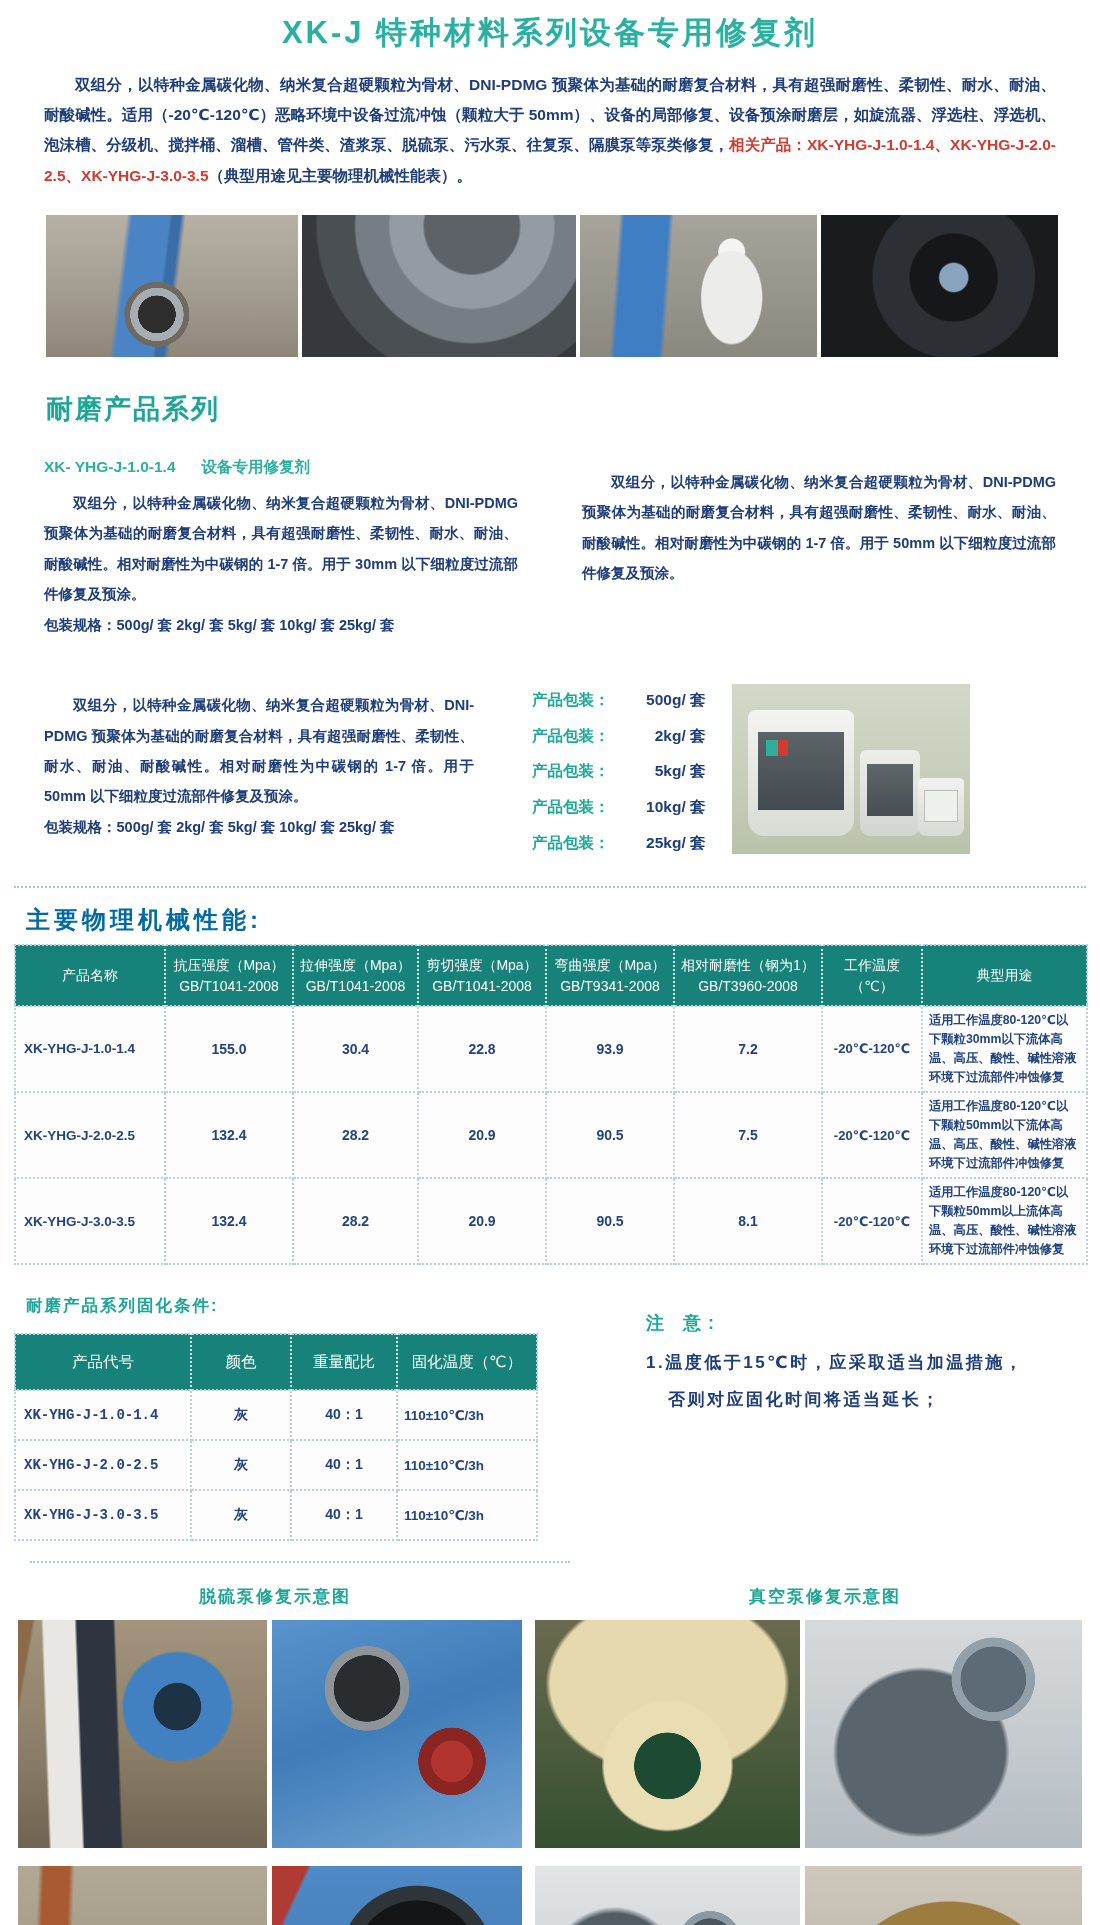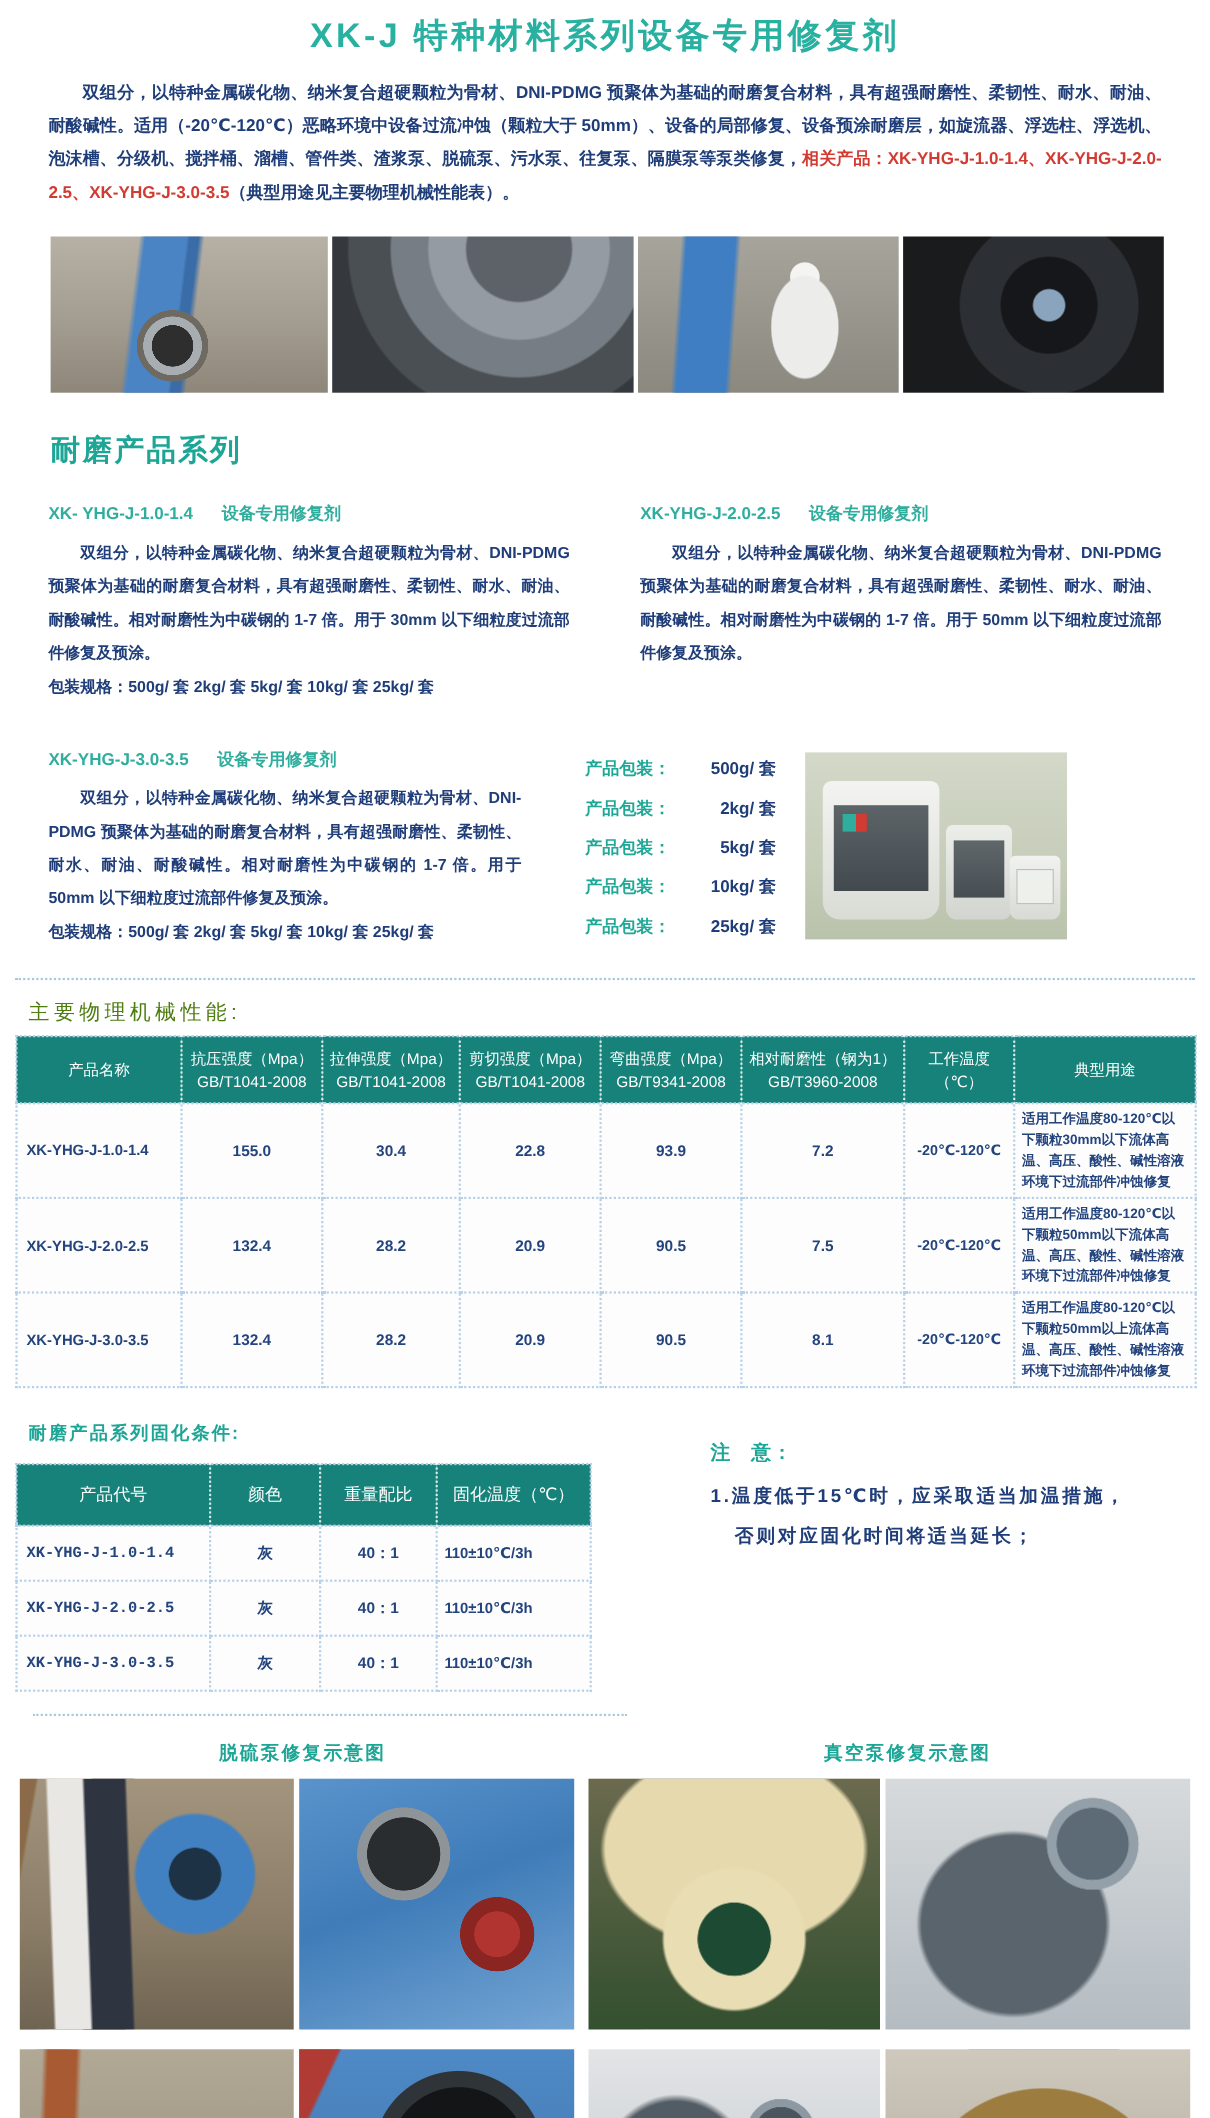--- a/index.html
+++ b/index.html
@@ -145,23 +145,23 @@
     position: absolute; left: 6px; top: 12px; width: 34px; height: 32px;
     background: #eef0ec; border: 1px solid #b9beb9;
   }
 
   
   .dotted-sep { border-top: 2px dotted #a5cade; margin: 26px 14px 0 14px; }
   .half-sep { border-top: 2px dotted #a5cade; width: 540px; margin: 20px 0 0 30px; }
 
   
   .perf-heading {
-    color: #4d7c0f;
-    font-size: 19px;
-    font-weight: normal;
+    color: #0369a1;
+    font-size: 24px;
+    font-weight: bold;
     letter-spacing: 4px;
     margin: 16px 0 8px 26px;
   }
   table.perf {
     width: 1072px; margin: 0 14px;
     border-collapse: collapse; table-layout: fixed;
     border: 2px dotted #b7d0ea;
   }
   table.perf th {
     background: #16827a; color: #ffffff;
@@ -297,32 +297,26 @@
 
 <div class="products-row">
   <div class="product-col">
     <div class="product-heading">
       <span>XK- YHG-J-1.0-1.4</span><span class="ptype">设备专用修复剂</span>
     </div>
     <p class="product-desc">双组分，以特种金属碳化物、纳米复合超硬颗粒为骨材、DNI-PDMG 预聚体为基础的耐磨复合材料，具有超强耐磨性、柔韧性、耐水、耐油、耐酸碱性。相对耐磨性为中碳钢的 1-7 倍。用于 30mm 以下细粒度过流部件修复及预涂。</p>
     <p class="product-packing">包装规格：500g/ 套 2kg/ 套 5kg/ 套 10kg/ 套 25kg/ 套</p>
   </div>
   <div class="product-col">
-    <div class="product-heading">
-      <span>XK-YHG-J-2.0-2.5</span><span class="ptype">设备专用修复剂</span>
-    </div>
     <p class="product-desc">双组分，以特种金属碳化物、纳米复合超硬颗粒为骨材、DNI-PDMG 预聚体为基础的耐磨复合材料，具有超强耐磨性、柔韧性、耐水、耐油、耐酸碱性。相对耐磨性为中碳钢的 1-7 倍。用于 50mm 以下细粒度过流部件修复及预涂。</p>
   </div>
 </div>
 
 <div class="row2">
   <div class="row2-left">
-    <div class="product-heading">
-      <span>XK-YHG-J-3.0-3.5</span><span class="ptype">设备专用修复剂</span>
-    </div>
     <p class="product-desc">双组分，以特种金属碳化物、纳米复合超硬颗粒为骨材、DNI-PDMG 预聚体为基础的耐磨复合材料，具有超强耐磨性、柔韧性、耐水、耐油、耐酸碱性。相对耐磨性为中碳钢的 1-7 倍。用于 50mm 以下细粒度过流部件修复及预涂。</p>
     <p class="product-packing">包装规格：500g/ 套 2kg/ 套 5kg/ 套 10kg/ 套 25kg/ 套</p>
   </div>
   <div class="row2-right">
     <div class="packaging-list">
       <div class="packaging-row">
         <span class="packaging-label">产品包装：</span>
         <span class="packaging-value">500g/ 套</span>
       </div>
       <div class="packaging-row">

